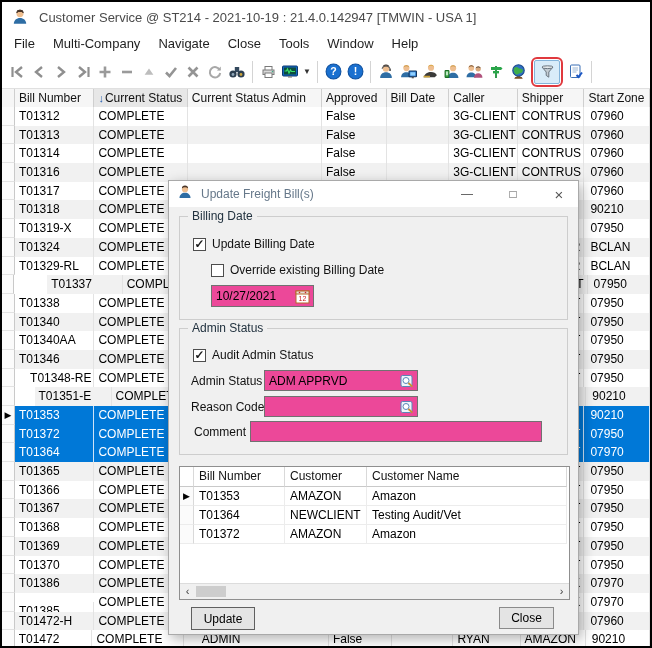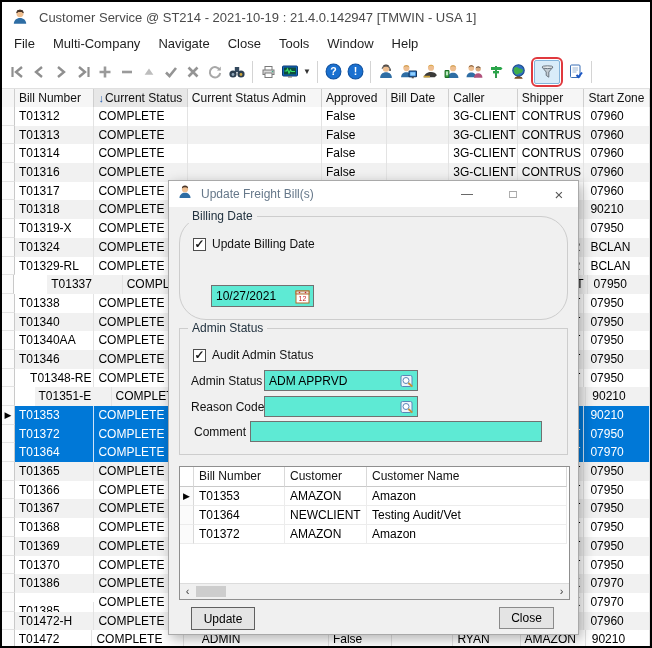--- a/index.html
+++ b/index.html
@@ -41,21 +41,21 @@
     border:1px solid #a9a9a9;box-shadow:3px 4px 12px rgba(0,0,0,.3);z-index:10;box-sizing:border-box;}
   .dlg-title{height:26px;background:#fff;display:flex;align-items:center;gap:8px;padding-left:8px;}
   .dlg-title .dttl{font-size:12px;color:#66788a;flex:1;white-space:nowrap;}
   .wbtn{width:38px;height:24px;display:flex;align-items:center;justify-content:center;font-size:12px;color:#555;}
   .dlg-body{position:absolute;left:0;top:26px;right:0;bottom:0;}
   .grp{position:absolute;left:10px;width:389px;border:1px solid #cdcdcd;box-sizing:border-box;}
   .grp-label{position:absolute;top:-8px;left:8px;background:#f0f0f0;padding:0 4px;font-size:12px;color:#22323f;}
   .cbrow{position:absolute;display:flex;align-items:center;gap:6px;font-size:12px;color:#111;}
   .cb{width:13px;height:13px;box-sizing:border-box;border:1px solid #4d4d4d;background:#fff;font-size:12px;
       line-height:11px;text-align:center;color:#1a1a1a;font-weight:bold;}
-  .fieldbox{position:absolute;box-sizing:border-box;border:1px solid #717171;background:#5eead4;display:flex;align-items:center;}
+  .fieldbox{position:absolute;box-sizing:border-box;border:1px solid #717171;background:#ec4899;display:flex;align-items:center;}
   .fieldbox input{border:0;outline:0;flex:1;min-width:0;font-family:"Liberation Sans",sans-serif;font-size:12px;color:#000;padding:0 0 0 4px;background:transparent;}
   .fieldbox .ficon{flex:0 0 auto;margin-right:2px;display:flex;}
   .frow-label{position:absolute;font-size:12px;color:#111;text-align:right;white-space:nowrap;}
   
   .dgrid{position:absolute;left:10px;top:259px;width:391px;height:134px;border:1px solid #8f8f8f;background:#fff;box-sizing:border-box;}
   .dghead{display:flex;height:20px;}
   .dhc{box-sizing:border-box;height:20px;line-height:19px;font-size:12px;color:#111;background:#fff;
        border-right:1px solid #d9d9d9;border-bottom:1px solid #c9c9c9;padding:0 2px 0 5px;white-space:nowrap;overflow:hidden;}
   .dgrow{display:flex;height:19px;}
   .dgut{box-sizing:border-box;width:14px;border-right:1px solid #d9d9d9;border-bottom:1px solid #ececec;
@@ -614,26 +614,30 @@
             <path d="M4.9 4.6a3.1 3.1 0 0 1 6.2 0c-1-.9-2-1.3-3.1-1.3s-2.1.4-3.1 1.3z" fill="#4a3528"></path>
           </svg>
       </span>
       <span class="dttl">Update Freight Bill(s)</span>
       <span class="wbtn">—</span>
       <span class="wbtn">□</span>
       <span class="wbtn" style="font-size:15px;">×</span>
     </div>
     <div class="dlg-body">
 
-      <div class="grp" style="top:9px;height:104px;border-radius:27px;">
+      <div class="grp" style="top:9px;height:104px;">
         <span class="grp-label">Billing Date</span>
       </div>
       <div class="cbrow" style="left:24px;top:30px;">
         <span class="cb">✓</span>
         <span>Update Billing Date</span>
+      </div>
+      <div class="cbrow" style="left:42px;top:56px;">
+        <span class="cb"></span>
+        <span>Override existing Billing Date</span>
       </div>
       <div class="fieldbox" style="left:42px;top:78px;width:103px;height:22px;">
         <input value="10/27/2021" style="">
         <span class="ficon">
           <svg width="16" height="15" viewBox="0 0 16 15">
               <rect x="1" y="2" width="13" height="12" fill="#fff" stroke="#b56a2a"></rect>
               <rect x="1" y="2" width="13" height="3" fill="#e5e0d8" stroke="#b56a2a"></rect>
               <circle cx="4.5" cy="3.5" r="0.8" fill="#c23"></circle>
               <circle cx="10.5" cy="3.5" r="0.8" fill="#c23"></circle>
               <text x="7.5" y="12" font-size="7" fill="#c22" text-anchor="middle" font-family="Liberation Sans">12</text>

